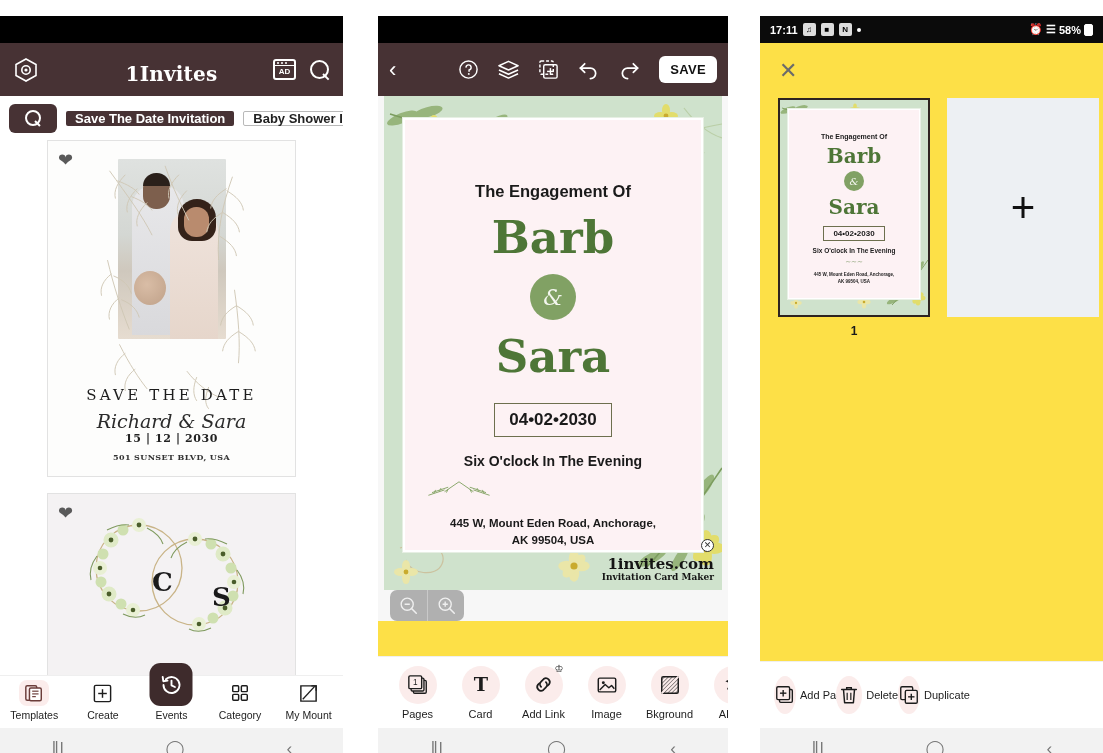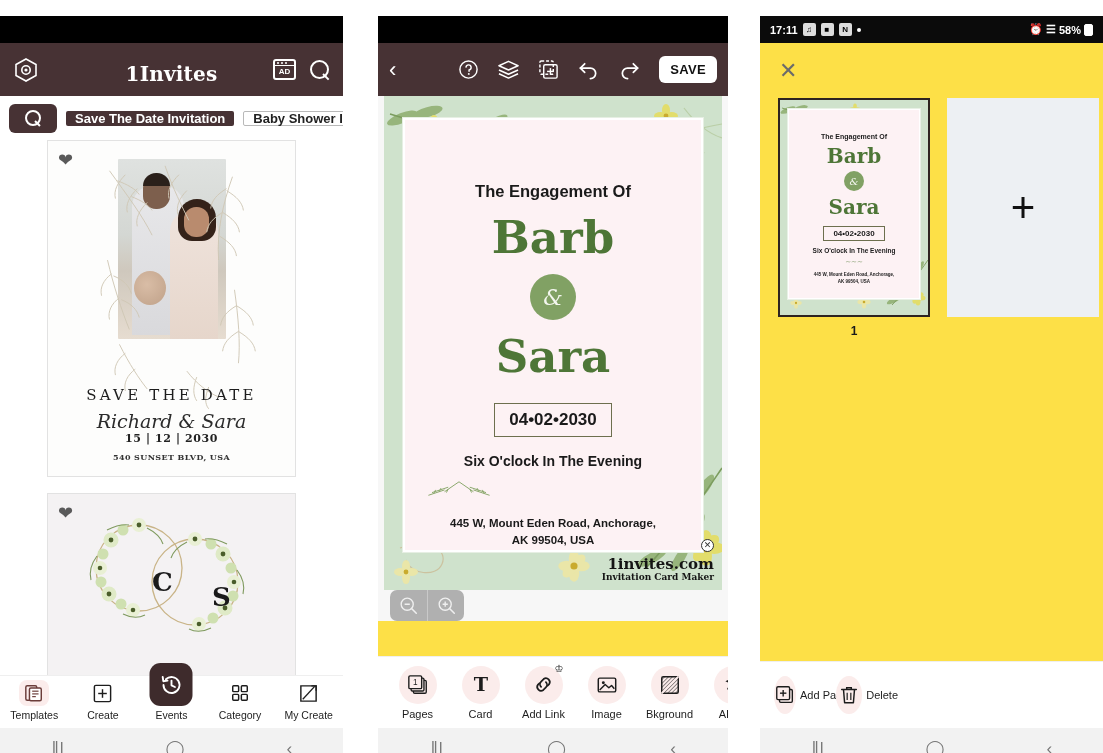--- a/index.html
+++ b/index.html
@@ -323,21 +323,21 @@
                 <path d="M88 230 C80 236 76 244 78 252"></path>
               <path d="M140 232 C150 245 162 254 172 258"></path>
               <path d="M150 238 C146 248 146 256 150 262"></path>
                 <path d="M162 248 C158 258 158 265 162 270"></path>
             </g>
           </svg>
           <div class="std-text">
             <div class="std-title">SAVE THE DATE</div>
             <div class="std-names">Richard &amp; Sara</div>
             <div class="std-date">15 | 12 | 2030</div>
-            <div class="std-addr">540 SUNSET BLVD, USA</div>
+            <div class="std-addr">501 SUNSET BLVD, USA</div>
           </div>
         </div>
       </div>
 
       <div class="tpl-card">
         <span class="heart">❤</span>
         <div class="mono">
           <svg class="mono-wreaths" viewBox="0 0 190 120">
             <circle cx="62" cy="52" r="43" fill="none" stroke="#c9b487" stroke-width="1.3"></circle>
             <circle cx="118" cy="66" r="43" fill="none" stroke="#c9b487" stroke-width="1.3"></circle>
@@ -449,21 +449,21 @@
       </div>
 
       <div class="nav-item">
         <span class="nav-ico-wrap">
           <svg viewBox="0 0 22 22" width="21" height="21">
             <path d="M3 3 h16 v16 h-16 z" fill="none" stroke="#1d1d1d" stroke-width="1.5"></path>
             <path d="M17.5 3.5 L5 17" stroke="#1d1d1d" stroke-width="1.4"></path>
             <path d="M14 3 l5 0 l0 5" fill="none" stroke="#1d1d1d" stroke-width="1.4"></path>
           </svg>
         </span>
-        <span class="nav-label">My Create</span>
+        <span class="nav-label">My Mount</span>
       </div>
     </div>
 
     <div class="sysnav">
       <span>∥|</span>
       <span>◯</span>
       <span>‹</span>
     </div>
   </div>
 
@@ -898,20 +898,31 @@
             <path d="M4 6 h16" stroke="#1c1c1c" stroke-width="1.6" stroke-linecap="round"></path>
             <path d="M9.5 6 V4 h5 V6" fill="none" stroke="#1c1c1c" stroke-width="1.6"></path>
             <path d="M6 6 l1.2 14.5 h9.6 L18 6" fill="none" stroke="#1c1c1c" stroke-width="1.6" stroke-linejoin="round"></path>
             <line x1="10" y1="9.5" x2="10" y2="17.5" stroke="#1c1c1c" stroke-width="1.3"></line>
             <line x1="14" y1="9.5" x2="14" y2="17.5" stroke="#1c1c1c" stroke-width="1.3"></line>
           </svg>
         </span>
         <span class="tool-lbl">Delete</span>
       </div>
 
+      <div class="p3-tool">
+        <span class="tool-ico">
+          <svg viewBox="0 0 24 24" width="22" height="22">
+            <rect x="3" y="3" width="13" height="14" rx="1.4" fill="none" stroke="#1c1c1c" stroke-width="1.5"></rect>
+            <rect x="8" y="7" width="13" height="14" rx="1.4" fill="#fbeceb" stroke="#1c1c1c" stroke-width="1.5"></rect>
+            <line x1="14.5" y1="10.5" x2="14.5" y2="17.5" stroke="#1c1c1c" stroke-width="1.5"></line>
+            <line x1="11" y1="14" x2="18" y2="14" stroke="#1c1c1c" stroke-width="1.5"></line>
+          </svg>
+        </span>
+        <span class="tool-lbl">Duplicate</span>
+      </div>
     </div>
 
     <div class="sysnav">
       <span>∥|</span>
       <span>◯</span>
       <span>‹</span>
     </div>
   </div>
 
 </div>

